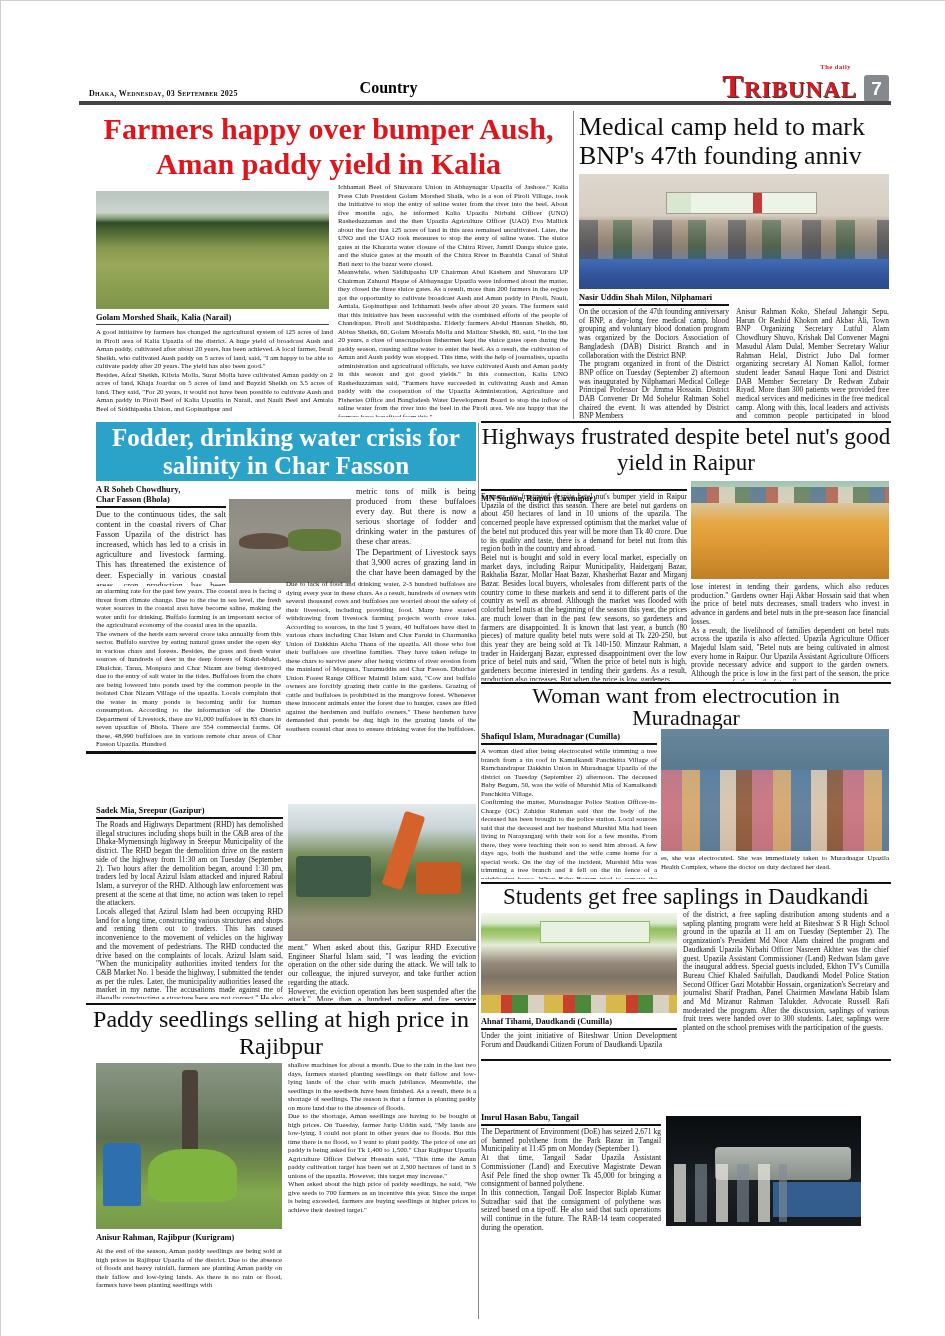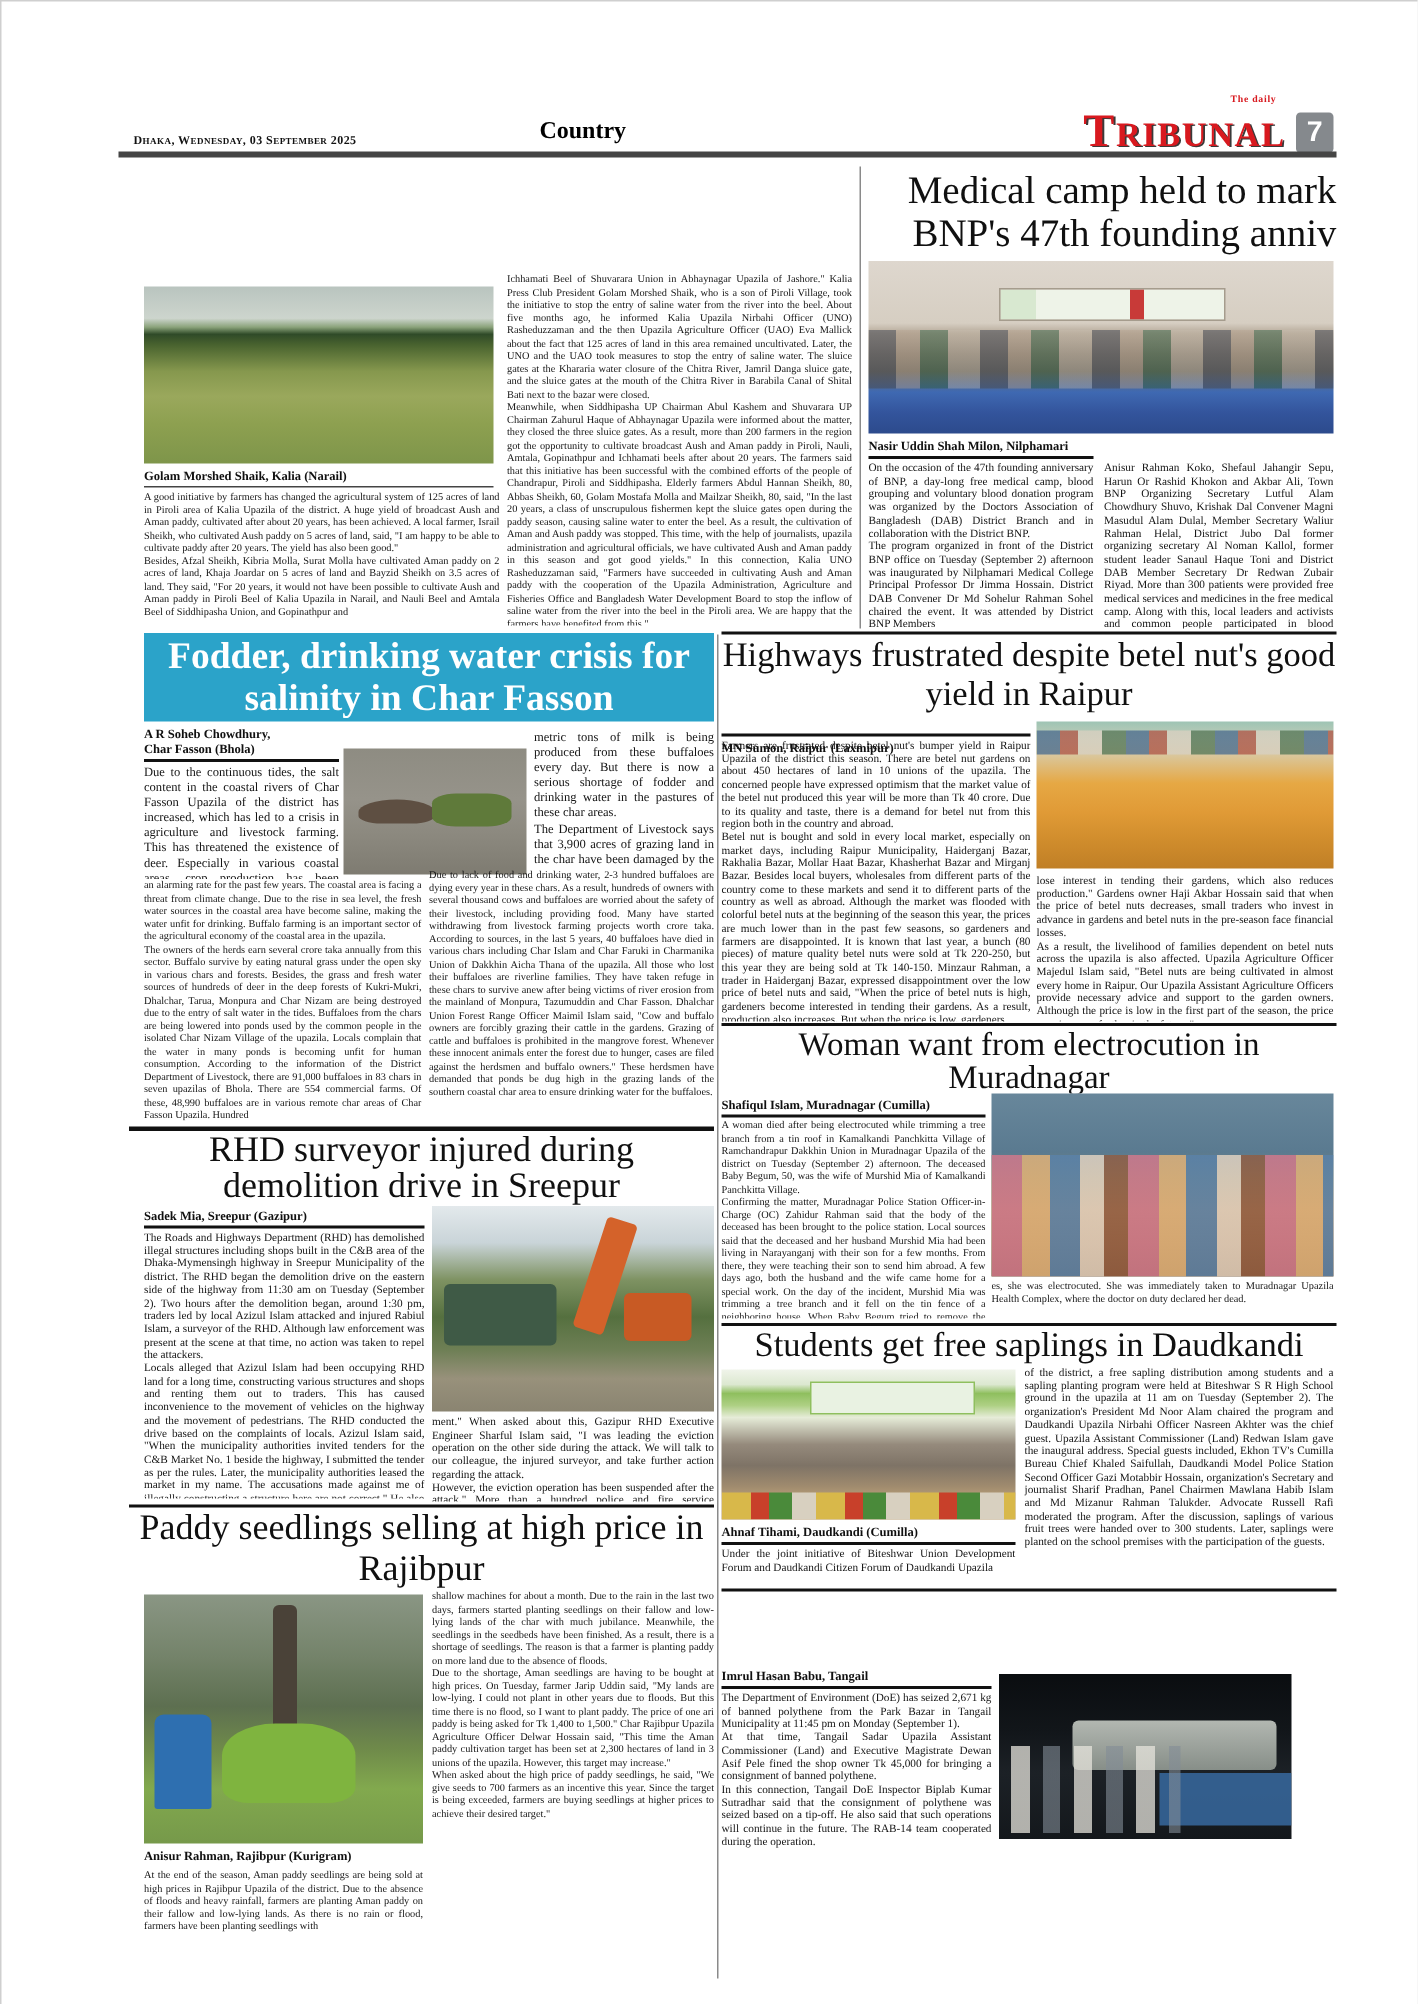--- a/index.html
+++ b/index.html
@@ -47,29 +47,30 @@
     <div class="mh-word">
       <span class="mh-tag">The daily</span><span class="mh-t">T</span><span class="mh-rest">RIBUNAL</span>
     </div>
     <div class="mh-pagebox">7</div>
   </div>
   <div class="abs rule-h" style="left:78px;top:100px;width:812px;height:4px;background:#454545;"></div>
 
   <div class="abs rule-v" style="left:572px;top:110px;height:308px;"></div>
   <div class="abs rule-v" style="left:477px;top:422px;height:896px;"></div>
 
+  <div class="abs headline" style="left:85px;top:110px;width:485px;height:74px;font-size:30px;line-height:35px;font-weight:bold;color:#e0151c;">Farmers happy over bumper Aush, Aman paddy yield in Kalia</div>
   <div class="abs photo" style="left:95px;top:190px;width:233px;height:118px;background:linear-gradient(180deg,#b9c4bf 0%,#cdd5cd 18%,#8aa27a 23%,#2f4a28 27%,#49632f 33%,#86984e 48%,#9aa85c 62%,#8da050 78%,#7e954a 100%);"></div>
   <div class="abs caption" style="left:95px;top:312px;width:233px;">Golam Morshed Shaik, Kalia (Narail)</div>
   <div class="abs rule-h" style="left:95px;top:323px;width:233px;height:1px;background:#444;"></div>
   <div class="abs body-text fs-s" style="left:95px;top:327px;width:237px;height:92px;">A good initiative by farmers has changed the agricultural system of 125 acres of land in Piroli area of Kalia Upazila of the district. A huge yield of broadcast Aush and Aman paddy, cultivated after about 20 years, has been achieved. A local farmer, Israil Sheikh, who cultivated Aush paddy on 5 acres of land, said, "I am happy to be able to cultivate paddy after 20 years. The yield has also been good."
 Besides, Afzal Sheikh, Kibria Molla, Surat Molla have cultivated Aman paddy on 2 acres of land, Khaja Joardar on 5 acres of land and Bayzid Sheikh on 3.5 acres of land. They said, "For 20 years, it would not have been possible to cultivate Aush and Aman paddy in Piroli Beel of Kalia Upazila in Narail, and Nauli Beel and Amtala Beel of Siddhipasha Union, and Gopinathpur and</div>
   <div class="abs body-text fs-s" style="left:337px;top:182px;width:230px;height:234px;">Ichhamati Beel of Shuvarara Union in Abhaynagar Upazila of Jashore." Kalia Press Club President Golam Morshed Shaik, who is a son of Piroli Village, took the initiative to stop the entry of saline water from the river into the beel. About five months ago, he informed Kalia Upazila Nirbahi Officer (UNO) Rasheduzzaman and the then Upazila Agriculture Officer (UAO) Eva Mallick about the fact that 125 acres of land in this area remained uncultivated. Later, the UNO and the UAO took measures to stop the entry of saline water. The sluice gates at the Khararia water closure of the Chitra River, Jamril Danga sluice gate, and the sluice gates at the mouth of the Chitra River in Barabila Canal of Shital Bati next to the bazar were closed.
 Meanwhile, when Siddhipasha UP Chairman Abul Kashem and Shuvarara UP Chairman Zahurul Haque of Abhaynagar Upazila were informed about the matter, they closed the three sluice gates. As a result, more than 200 farmers in the region got the opportunity to cultivate broadcast Aush and Aman paddy in Piroli, Nauli, Amtala, Gopinathpur and Ichhamati beels after about 20 years. The farmers said that this initiative has been successful with the combined efforts of the people of Chandrapur, Piroli and Siddhipasha. Elderly farmers Abdul Hannan Sheikh, 80, Abbas Sheikh, 60, Golam Mostafa Molla and Mailzar Sheikh, 80, said, "In the last 20 years, a class of unscrupulous fishermen kept the sluice gates open during the paddy season, causing saline water to enter the beel. As a result, the cultivation of Aman and Aush paddy was stopped. This time, with the help of journalists, upazila administration and agricultural officials, we have cultivated Aush and Aman paddy in this season and got good yields." In this connection, Kalia UNO Rasheduzzaman said, "Farmers have succeeded in cultivating Aush and Aman paddy with the cooperation of the Upazila Administration, Agriculture and Fisheries Office and Bangladesh Water Development Board to stop the inflow of saline water from the river into the beel in the Piroli area. We are happy that the farmers have benefited from this."</div>
 
-  <div class="abs headline" style="left:578px;top:111px;width:312px;height:60px;font-size:26px;line-height:29px;text-align:right;">Medical camp held to mark BNP's 47th founding anniv</div>
+  <div class="abs headline" style="left:578px;top:111px;width:312px;height:60px;font-size:26px;line-height:29px;text-align:left;">Medical camp held to mark BNP's 47th founding anniv</div>
   <div class="abs photo" style="left:578px;top:173px;width:310px;height:115px;background:linear-gradient(180deg,#ded7ce 0%,#d6cec2 36%,#b5a898 42%,#8d8274 54%,#6f6a60 64%,#3f69b2 76%,#33549c 88%,#2c4a8c 100%);">
     <div class="pch" style="left:28%;top:16%;width:48%;height:17%;background:linear-gradient(90deg,#d8e8d0 0 16%,#eef3e8 16% 58%,#c83a38 58% 64%,#eef3e8 64% 100%);border:1px solid #a59c8d;"></div>
     <div class="pch" style="left:0;top:40%;width:100%;height:34%;background:repeating-linear-gradient(90deg,rgba(70,75,85,.55) 0 6%,rgba(180,160,140,.4) 6% 11%,rgba(40,90,60,.45) 11% 17%,rgba(200,190,175,.35) 17% 24%);"></div>
   </div>
   <div class="abs byline" style="left:578px;top:292px;width:310px;">Nasir Uddin Shah Milon, Nilphamari</div>
   <div class="abs byline-rule" style="left:578px;top:303px;width:150px;"></div>
   <div class="abs body-text fs-m" style="left:578px;top:307px;width:150px;height:111px;">On the occasion of the 47th founding anniversary of BNP, a day-long free medical camp, blood grouping and voluntary blood donation program was organized by the Doctors Association of Bangladesh (DAB) District Branch and in collaboration with the District BNP.
 The program organized in front of the District BNP office on Tuesday (September 2) afternoon was inaugurated by Nilphamari Medical College Principal Professor Dr Jimma Hossain. District DAB Convener Dr Md Sohelur Rahman Sohel chaired the event. It was attended by District BNP Members</div>
   <div class="abs body-text fs-m" style="left:735px;top:307px;width:153px;height:111px;">Anisur Rahman Koko, Shefaul Jahangir Sepu, Harun Or Rashid Khokon and Akbar Ali, Town BNP Organizing Secretary Lutful Alam Chowdhury Shuvo, Krishak Dal Convener Magni Masudul Alam Dulal, Member Secretary Waliur Rahman Helal, District Jubo Dal former organizing secretary Al Noman Kallol, former student leader Sanaul Haque Toni and District DAB Member Secretary Dr Redwan Zubair Riyad. More than 300 patients were provided free medical services and medicines in the free medical camp. Along with this, local leaders and activists and common people participated in blood grouping activities and voluntary blood donation program.</div>
 
@@ -94,21 +95,20 @@
   <div class="abs byline-rule" style="left:480px;top:488px;width:206px;"></div>
   <div class="abs body-text fs-m" style="left:480px;top:492px;width:206px;height:188px;">Farmers are frustrated despite betel nut's bumper yield in Raipur Upazila of the district this season. There are betel nut gardens on about 450 hectares of land in 10 unions of the upazila. The concerned people have expressed optimism that the market value of the betel nut produced this year will be more than Tk 40 crore. Due to its quality and taste, there is a demand for betel nut from this region both in the country and abroad.
 Betel nut is bought and sold in every local market, especially on market days, including Raipur Municipality, Haiderganj Bazar, Rakhalia Bazar, Mollar Haat Bazar, Khasherhat Bazar and Mirganj Bazar. Besides local buyers, wholesales from different parts of the country come to these markets and send it to different parts of the country as well as abroad. Although the market was flooded with colorful betel nuts at the beginning of the season this year, the prices are much lower than in the past few seasons, so gardeners and farmers are disappointed. It is known that last year, a bunch (80 pieces) of mature quality betel nuts were sold at Tk 220-250, but this year they are being sold at Tk 140-150. Minzaur Rahman, a trader in Haiderganj Bazar, expressed disappointment over the low price of betel nuts and said, "When the price of betel nuts is high, gardeners become interested in tending their gardens. As a result, production also increases. But when the price is low, gardeners</div>
   <div class="abs photo" style="left:690px;top:480px;width:198px;height:98px;background:linear-gradient(180deg,#9ec4b4 0%,#c3cdb8 12%,#d9c8a0 22%,#e6a844 42%,#e09a36 62%,#cf8c2c 82%,#c07f26 100%);">
     <div class="pch" style="left:0;top:6%;width:100%;height:16%;background:repeating-linear-gradient(90deg,rgba(79,111,143,.8) 0 8%,rgba(176,90,74,.8) 8% 14%,rgba(216,208,192,.8) 14% 22%,rgba(90,122,90,.8) 22% 30%);"></div>
   </div>
   <div class="abs body-text fs-m" style="left:690px;top:582px;width:198px;height:98px;">lose interest in tending their gardens, which also reduces production." Gardens owner Haji Akbar Hossain said that when the price of betel nuts decreases, small traders who invest in advance in gardens and betel nuts in the pre-season face financial losses.
 As a result, the livelihood of families dependent on betel nuts across the upazila is also affected. Upazila Agriculture Officer Majedul Islam said, "Betel nuts are being cultivated in almost every home in Raipur. Our Upazila Assistant Agriculture Officers provide necessary advice and support to the garden owners. Although the price is low in the first part of the season, the price may increase further in the future."</div>
 
   <div class="abs rule-h" style="left:85px;top:750px;width:390px;height:3px;"></div>
-  <div class="abs headline" style="left:85px;top:754px;width:390px;height:50px;font-size:24px;line-height:24px;">RHD surveyor injured during demolition drive in Sreepur</div>
   <div class="abs byline" style="left:95px;top:805px;width:250px;">Sadek Mia, Sreepur (Gazipur)</div>
   <div class="abs byline-rule" style="left:95px;top:816px;width:187px;"></div>
   <div class="abs body-text fs-m" style="left:95px;top:820px;width:187px;height:178px;">The Roads and Highways Department (RHD) has demolished illegal structures including shops built in the C&amp;B area of the Dhaka-Mymensingh highway in Sreepur Municipality of the district. The RHD began the demolition drive on the eastern side of the highway from 11:30 am on Tuesday (September 2). Two hours after the demolition began, around 1:30 pm, traders led by local Azizul Islam attacked and injured Rabiul Islam, a surveyor of the RHD. Although law enforcement was present at the scene at that time, no action was taken to repel the attackers.
 Locals alleged that Azizul Islam had been occupying RHD land for a long time, constructing various structures and shops and renting them out to traders. This has caused inconvenience to the movement of vehicles on the highway and the movement of pedestrians. The RHD conducted the drive based on the complaints of locals. Azizul Islam said, "When the municipality authorities invited tenders for the C&amp;B Market No. 1 beside the highway, I submitted the tender as per the rules. Later, the municipality authorities leased the market in my name. The accusations made against me of illegally constructing a structure here are not correct." He also said, "I did not incite anyone to attack people on the road. The traders, thinking about their losses, committed this incident out of excite-</div>
   <div class="abs photo" style="left:287px;top:803px;width:188px;height:137px;background:linear-gradient(180deg,#e3e9ec 0%,#c9d4d8 18%,#7e9262 36%,#55703f 54%,#6e7f55 70%,#98917b 84%,#8a8471 100%);">
     <div class="pch" style="left:56%;top:6%;width:11%;height:56%;background:#d4622a;transform:rotate(18deg);border-radius:3px;"></div>
     <div class="pch" style="left:68%;top:42%;width:24%;height:24%;background:#c85a24;border-radius:4px;"></div>
     <div class="pch" style="left:4%;top:38%;width:40%;height:30%;background:#3f5a46;border-radius:4px;"></div>
   </div>
   <div class="abs body-text fs-m" style="left:287px;top:943px;width:188px;height:57px;">ment." When asked about this, Gazipur RHD Executive Engineer Sharful Islam said, "I was leading the eviction operation on the other side during the attack. We will talk to our colleague, the injured surveyor, and take further action regarding the attack.

